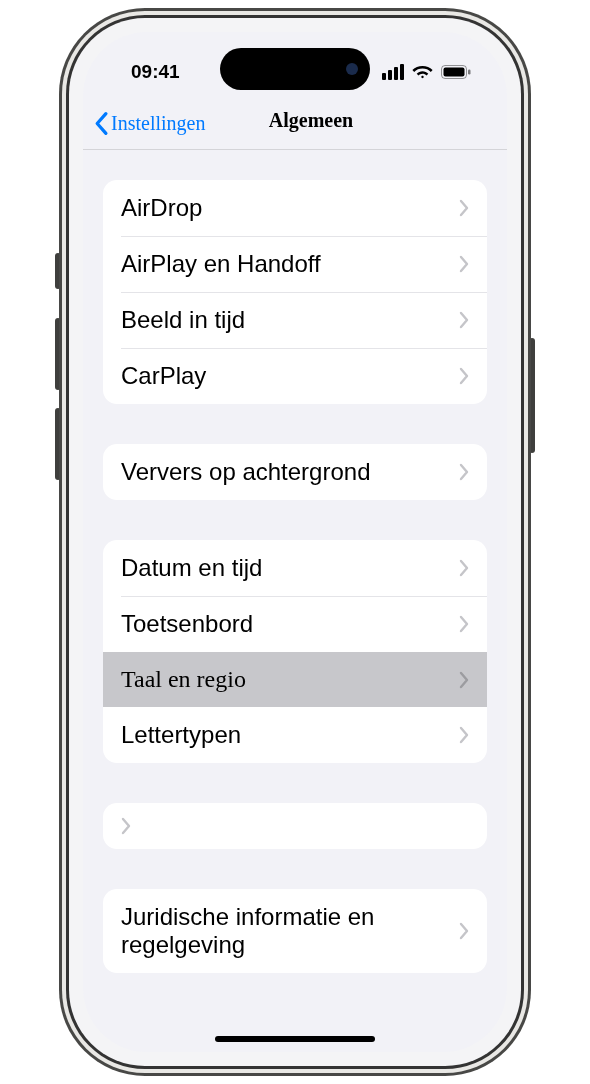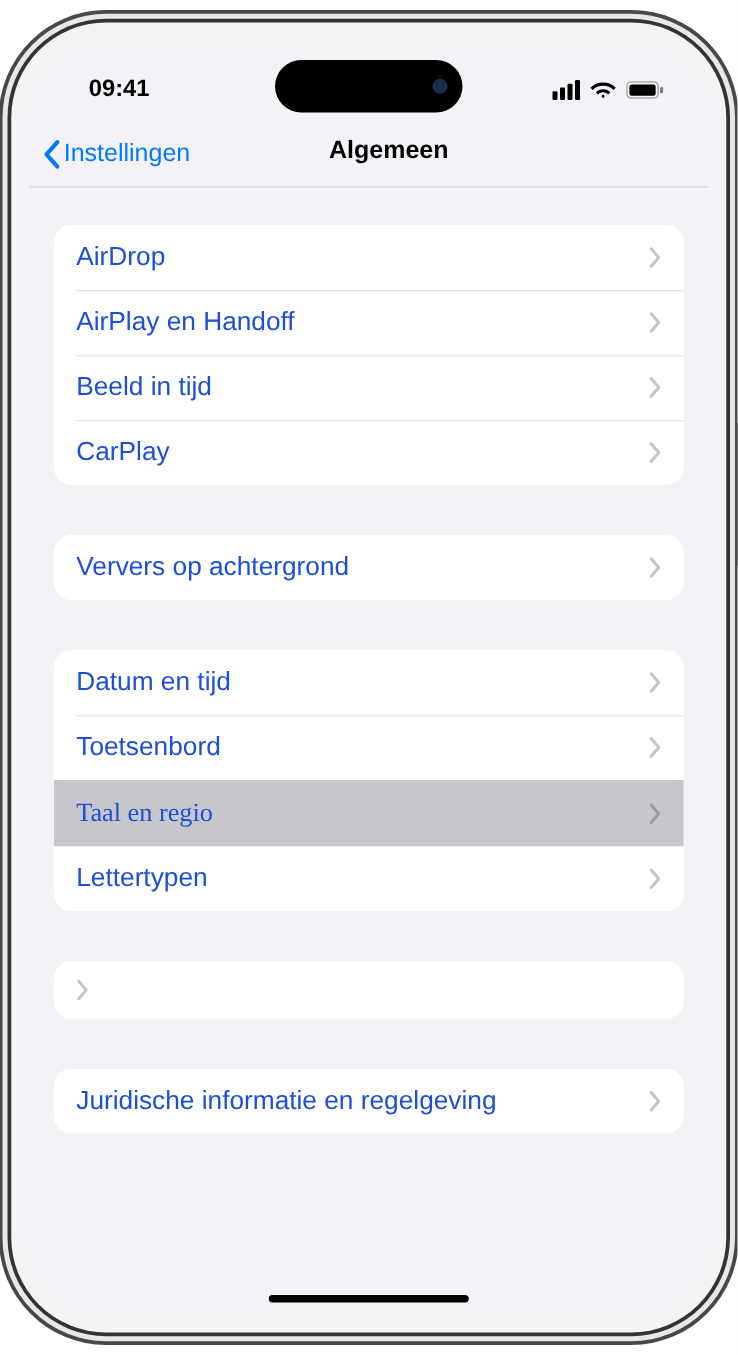--- a/index.html
+++ b/index.html
@@ -8,21 +8,21 @@
     height: 1084px;
     background: #fff;
     font-family: -apple-system, "Helvetica Neue", Helvetica, Arial, sans-serif;
     display: flex;
     align-items: center;
     justify-content: center;
   }
 
   
   .device {
-    width: 572px;
+    width: 452px;
     height: 1048px;
     background: #f4f4f6;
     border-radius: 76px;
     position: relative;
     box-shadow:
       0 0 0 3px #333,
       0 0 0 7px #e9e8e5,
       0 0 0 10px #484846;
     overflow: hidden;
   }
@@ -98,20 +98,21 @@
 
   
   .nav-bar {
     height: 52px;
     display:flex;
     align-items:center;
     justify-content:center;
     position:relative;
     border-bottom:1px solid #d4d4d8;
     padding: 0 12px 6px;
+    font-family: Liberation Serif, serif;
   }
   .nav-back {
     position:absolute;
     left:10px; top:50%;
     transform:translateY(-52%);
     display:flex;
     align-items:center;
     gap:2px;
     color:#007aff;
     font-size:20px;
@@ -135,22 +136,22 @@
     border-radius:14px;
     margin-bottom:40px;
     overflow:hidden;
   }
   .group:last-child { margin-bottom: 14px; }
   .row {
     display:flex;
     align-items:center;
     justify-content:space-between;
     padding: 14px 18px;
-    font-size:21px;
-    color:#1d4ed8;
+    font-size:24px;
+    color:#000000;
     position:relative;
   }
   .row + .row::before {
     content:"";
     position:absolute;
     left:18px; right:0; top:0;
     height:1px;
     background:#e4e4e8;
   }
   .row.highlight {

